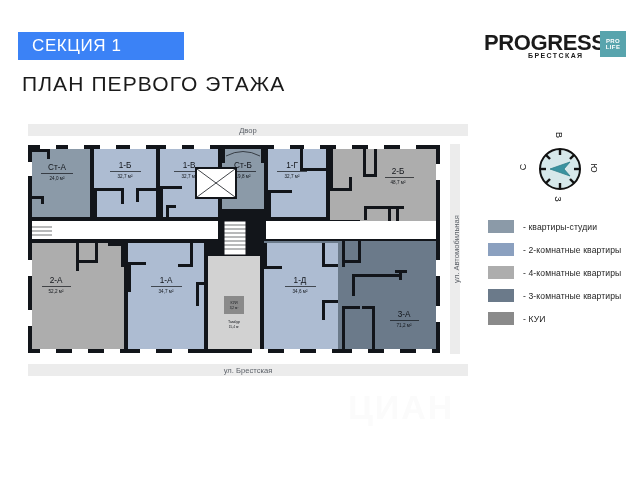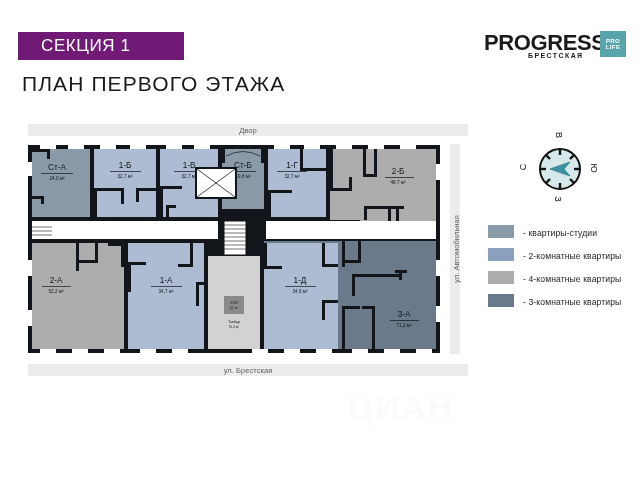--- a/index.html
+++ b/index.html
@@ -5,23 +5,23 @@
   html,body{margin:0;padding:0;}
   body{
     width:640px;height:480px;background:#ffffff;overflow:hidden;
     font-family:"Liberation Sans","DejaVu Sans",sans-serif;
     position:relative;
   }
   
   #header{position:absolute;left:0;top:0;width:640px;height:110px;}
   #section-badge{
     position:absolute;left:18px;top:32px;width:166px;height:28px;
-    background:#701a75;color:#ffffff;
+    background:#3b82f6;color:#ffffff;
     font-size:17px;letter-spacing:0.6px;
-    display:flex;align-items:center;padding-left:23px;box-sizing:border-box;
+    display:flex;align-items:center;padding-left:14px;box-sizing:border-box;
   }
   #plan-title{
     position:absolute;left:22px;top:72px;
     font-size:21px;color:#1a1a1a;letter-spacing:1.1px;font-weight:400;
   }
   
   #logo{position:absolute;left:484px;top:30px;width:140px;height:34px;}
   #logo-main{
     position:absolute;left:0;top:0;font-size:22px;font-weight:700;
     color:#1a1a1a;letter-spacing:-0.4px;
@@ -40,21 +40,21 @@
   
   #plan-wrap{position:absolute;left:0;top:110px;width:640px;height:300px;}
   #plan-svg{display:block;}
   
   #compass{position:absolute;left:523px;top:132px;width:74px;height:74px;}
   .compass-letter{
     position:absolute;font-size:9px;color:#111;font-weight:400;
   }
   
   #legend{position:absolute;left:488px;top:215px;width:150px;}
-  .legend-row{display:flex;align-items:flex-end;height:23px;}
+  .legend-row{display:flex;align-items:center;height:23px;}
   .legend-swatch{width:26px;height:13px;flex:0 0 26px;}
   .legend-label{
     margin-left:9px;font-size:8.6px;color:#1f1f1f;white-space:nowrap;letter-spacing:0.1px;
   }
   
   #watermark{
     position:absolute;left:348px;top:388px;width:190px;height:40px;
     color:#fbfbfb;font-size:34px;font-weight:700;letter-spacing:2px;
     user-select:none;
   }
@@ -365,15 +365,19 @@
     <div class="legend-label">- 2-комнатные квартиры</div>
   </div>
   <div class="legend-row">
     <div class="legend-swatch" style="background:#adadad"></div>
     <div class="legend-label">- 4-комнатные квартиры</div>
   </div>
   <div class="legend-row">
     <div class="legend-swatch" style="background:#6b7a8a"></div>
     <div class="legend-label">- 3-комнатные квартиры</div>
   </div>
+  <div class="legend-row">
+    <div class="legend-swatch" style="background:#8a8a8a"></div>
+    <div class="legend-label">- КУИ</div>
+  </div>
 </div>
 
 <div id="watermark">ЦИАН</div>
 
 </body></html>

